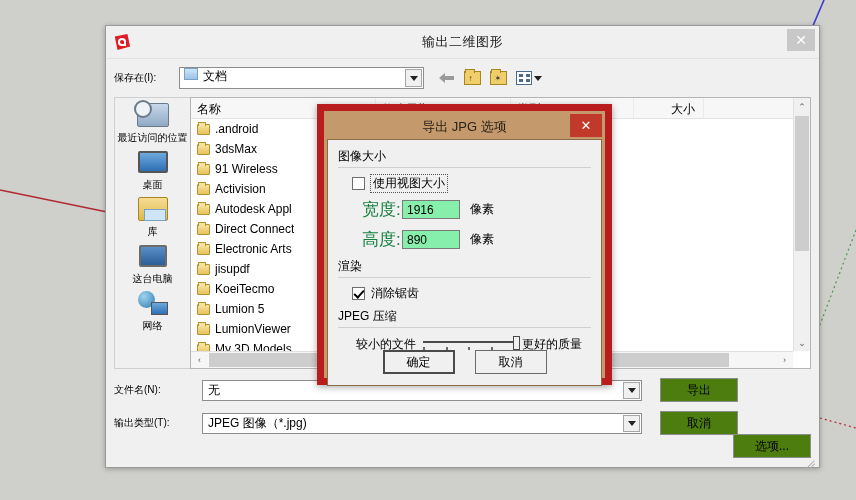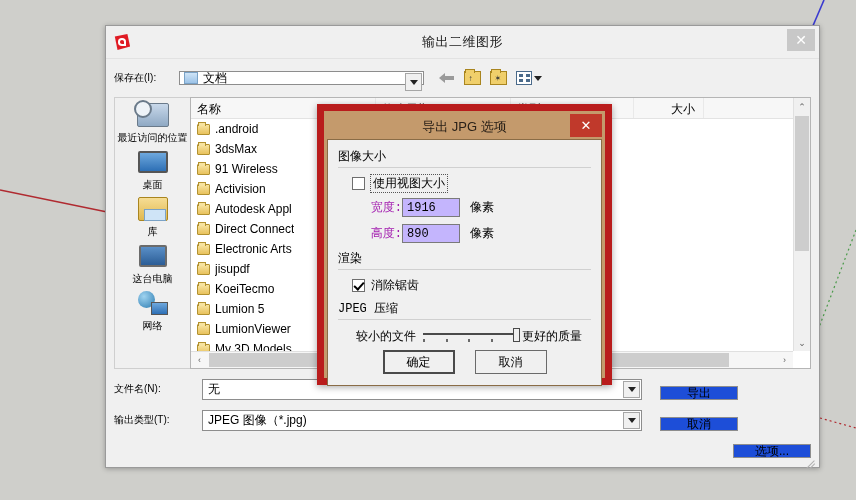--- a/index.html
+++ b/index.html
@@ -64,23 +64,23 @@
     cursor: pointer;
   }
 
   #dlg-body { padding: 6px 8px 0 8px; position: relative; height: 409px; }
 
   
   .saveinrow { display: flex; align-items: center; height: 26px; margin-bottom: 6px; }
   .saveinrow .lbl { font-size: 10px; color: #000; width: 65px; }
   .combo {
     position: relative;
-    height: 14px; background: #fff;
+    height: 22px; background: #fff;
     border: 1px solid #8d8d8d;
-    display: flex; align-items: center;
+    display: flex; 
     font-size: 12px;
   }
   .combo .folder-ico {
     width: 14px; height: 12px; margin: 0 5px 0 4px;
     background: linear-gradient(#cfe4f7,#9cc3e8);
     border: 1px solid #7aa2c6;
     flex: 0 0 auto;
   }
   .combo .arrow {
     position: absolute; right: 1px; top: 1px;
@@ -193,24 +193,24 @@
     border: 1px solid #8d8d8d; position: relative;
     font-size: 12px; display: flex; align-items: center; padding-left: 5px;
   }
   .bfield .arrow {
     position: absolute; right: 1px; top: 1px; width: 17px; height: 17px;
     background: #f0f0f0; border: 1px solid #a6a6a6;
     display:flex; align-items:center; justify-content:center;
   }
   .bfield .arrow:after { content:""; border-left:4px solid transparent;border-right:4px solid transparent;border-top:5px solid #222; }
   .dbtn {
-    width: 78px; height: 14px; margin-left: 18px;
-    background: #1d4ed8; border: 1px solid #8d8d8d;
+    width: 78px; height: 24px; margin-left: 18px;
+    background: #4d7c0f; border: 1px solid #8d8d8d;
     font-size: 12px; color: #000; cursor: pointer;
-    display: flex; align-items: center; justify-content: center; margin-top: 8px;
+    display: flex; align-items: center; justify-content: center;
   }
   #options-btn { position: absolute; right: 8px; bottom: 10px; }
   #grip { position: absolute; right: 2px; bottom: 1px; width: 12px; height: 12px; }
   #grip i { position:absolute; background:#b0b0b0; width: 10px; height: 1px; transform: rotate(-45deg); }
 
   
   #jpg-dialog {
     position: absolute;
     left: 317px; top: 104px;
     width: 295px; height: 281px;
@@ -227,39 +227,39 @@
   #jpg-close {
     position: absolute; right: 0; top: 0;
     width: 32px; height: 23px; background: #c0392b;
     color: #fff; font-size: 13px; cursor: pointer;
     display:flex; align-items:center; justify-content:center;
   }
   #jpg-inner {
     background: #f0f0f0; border: 1px solid #8a6c46;
     height: 247px; padding: 8px 10px 0 10px; position: relative;
   }
-  .grp { margin-bottom: 4px; font-family: Liberation Mono, monospace; }
+  .grp { margin-bottom: 4px; }
   .grp-title { font-size: 12px; color: #000; margin-bottom: 2px; }
   .grp-line { height: 1px; background: #d0d0d0; margin-bottom: 7px; }
   .cbrow { display: flex; align-items: center; margin-left: 14px; margin-bottom: 6px; }
   .cbox {
     width: 13px; height: 13px; background: #fff; border: 1px solid #6e6e6e;
     margin-right: 6px; position: relative; flex: 0 0 auto; cursor: pointer;
   }
   .cbox.checked:after {
     content: ""; position: absolute; left: 3px; top: 0px;
     width: 4px; height: 8px; border: solid #000; border-width: 0 2px 2px 0;
     transform: rotate(42deg);
   }
   .cblabel { font-size: 12px; color: #000; }
   .cblabel.focus { outline: 1px dotted #555; padding: 0 2px; }
   .inrow { display: flex; align-items: center; margin-left: 24px; margin-bottom: 7px; }
-  .inrow .ilbl { font-size: 12px; width: 40px; color: #a21caf; text-align: right; }
+  .inrow .ilbl { font-size: 17px; width: 40px; color: #15803d; }
   .ibox {
-    width: 58px; height: 19px; background: #c4b5fd; border: 1px solid #7a7a7a;
+    width: 58px; height: 19px; background: #86efac; border: 1px solid #7a7a7a;
     font-size: 12px; display: flex; align-items: center; padding-left: 4px;
   }
   .iunit { font-size: 12px; margin-left: 10px; }
   .sliderrow { display: flex; align-items: center; margin-left: 18px; margin-top: 6px; }
   .sl-lbl { font-size: 12px; }
   .sl-track { position: relative; width: 98px; height: 18px; margin: 0 4px; }
   .sl-line { position: absolute; left: 3px; right: 3px; top: 6px; height: 2px; background: #4a4a4a; }
   .sl-ticks { position: absolute; left: 3px; right: 3px; top: 12px; height: 4px; display:flex; justify-content: space-between; }
   .sl-ticks i { width: 2px; height: 3px; background: #6a6a6a; }
   .sl-knob {

